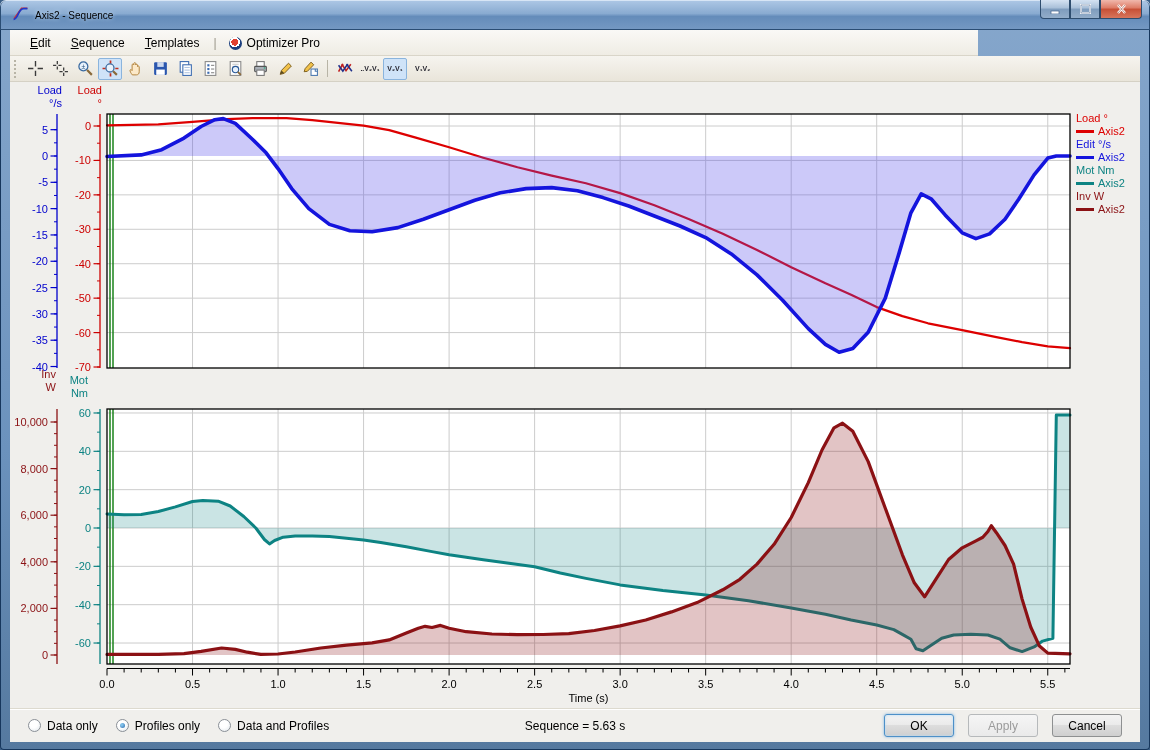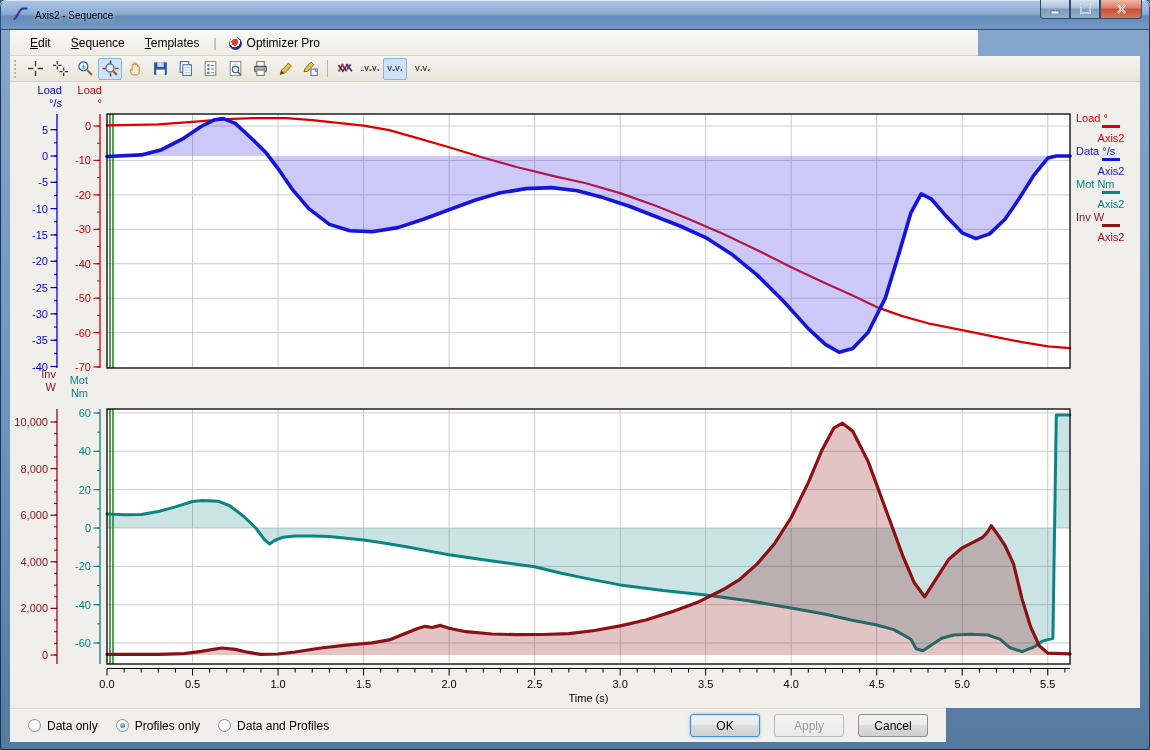--- a/index.html
+++ b/index.html
@@ -46,25 +46,25 @@
   .tbtext { font-size:7px; font-weight:bold; color:#23232d; line-height:7px; white-space:pre; }
   .tb-sep { width:1px; height:17px; background:#b8b4a6; margin:0 4px; }
 
   
   .chartarea { position:absolute; left:10px; top:82px; width:1130px; height:626px; background:#f0efec; }
   #charts { position:absolute; left:0; top:0; width:1150px; height:750px; pointer-events:none; }
   .axtitle { position:absolute; text-align:right; font-size:11px; line-height:13px; }
 
   
   .legend { position:absolute; left:1076px; top:112px; width:70px; font-size:11px; line-height:13px; }
-  .lg-row { display:flex; align-items:center; gap:4px;flex-direction:column; }
+  .lg-row { display:flex; align-items:center; gap:4px; }
   .lg-line { display:inline-block; width:18px; height:3px; }
 
   
-  .footer { position:absolute; left:10px; top:708px; width:936px; height:34px; background:#f0efec;
+  .footer { position:absolute; left:10px; top:708px; width:1130px; height:34px; background:#f0efec;
     border-top:1px solid #dddacf; box-shadow:inset 0 1px 0 #ffffff; display:flex; align-items:center; }
   .radio-item { display:flex; align-items:center; gap:6px; margin-left:18px; }
   .rdot { width:13px; height:13px; border-radius:50%; border:1px solid #8a9097;
     background:radial-gradient(circle at 40% 35%, #ffffff 0 40%, #dfe5ea 100%); position:relative; }
   .rdot.sel::after { content:""; position:absolute; left:3px; top:3px; width:5px; height:5px;
     border-radius:50%; background:radial-gradient(circle at 35% 35%, #7fc0ea 0 20%, #2a66a8 100%); }
   .seq-text { position:absolute; left:0; right:0; text-align:center; pointer-events:none; }
   .fbtns { position:absolute; right:18px; display:flex; gap:14px; }
   .btn { width:70px; height:23px; font-family:"Liberation Sans",sans-serif; font-size:12px;
     border:1px solid #8e9091; border-radius:3px; color:#000;
@@ -501,21 +501,21 @@
 
   <div class="legend">
     <div style="color:#dd0000">
       <div>Load °</div>
       <div class="lg-row">
           <span class="lg-line" style="background:#dd0000"></span>
           <span>Axis2</span>
         </div>
     </div>
     <div style="color:#1414dd">
-      <div>Data °/s</div>
+      <div>Edit °/s</div>
       <div class="lg-row">
           <span class="lg-line" style="background:#1414dd"></span>
           <span>Axis2</span>
         </div>
     </div>
     <div style="color:#0d8383">
       <div>Mot Nm</div>
       <div class="lg-row">
           <span class="lg-line" style="background:#0d8383"></span>
           <span>Axis2</span>
@@ -536,20 +536,21 @@
       <span>Data only</span>
     </label>
     <label class="radio-item">
       <span class="rdot sel"></span>
       <span>Profiles only</span>
     </label>
     <label class="radio-item">
       <span class="rdot"></span>
       <span>Data and Profiles</span>
     </label>
+    <span class="seq-text">Sequence = 5.63 s</span>
     <div class="fbtns">
       <button class="btn focusd">OK</button>
       <button class="btn disabled">Apply</button>
       <button class="btn">Cancel</button>
     </div>
   </div>
 
 </div>
 
 </body></html>

